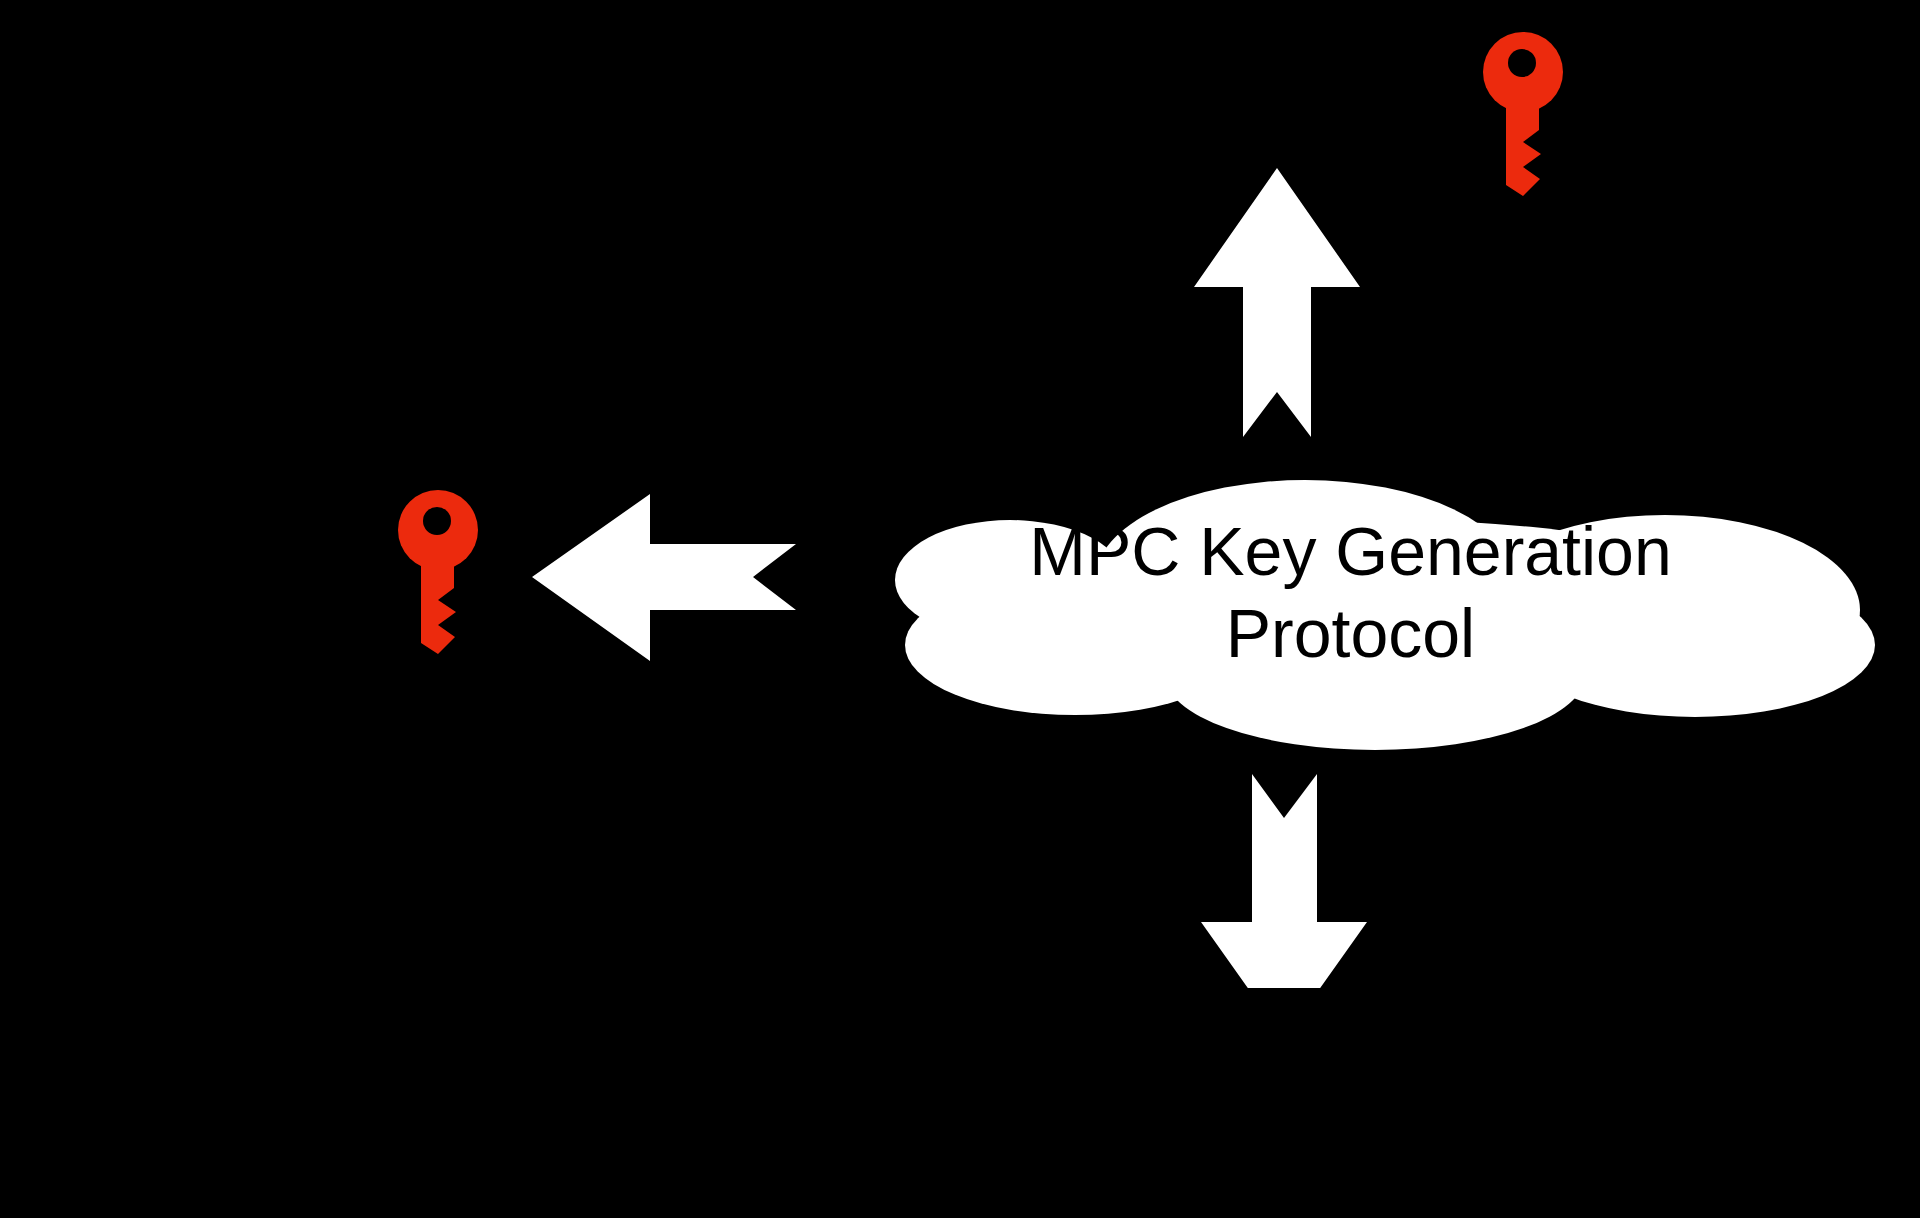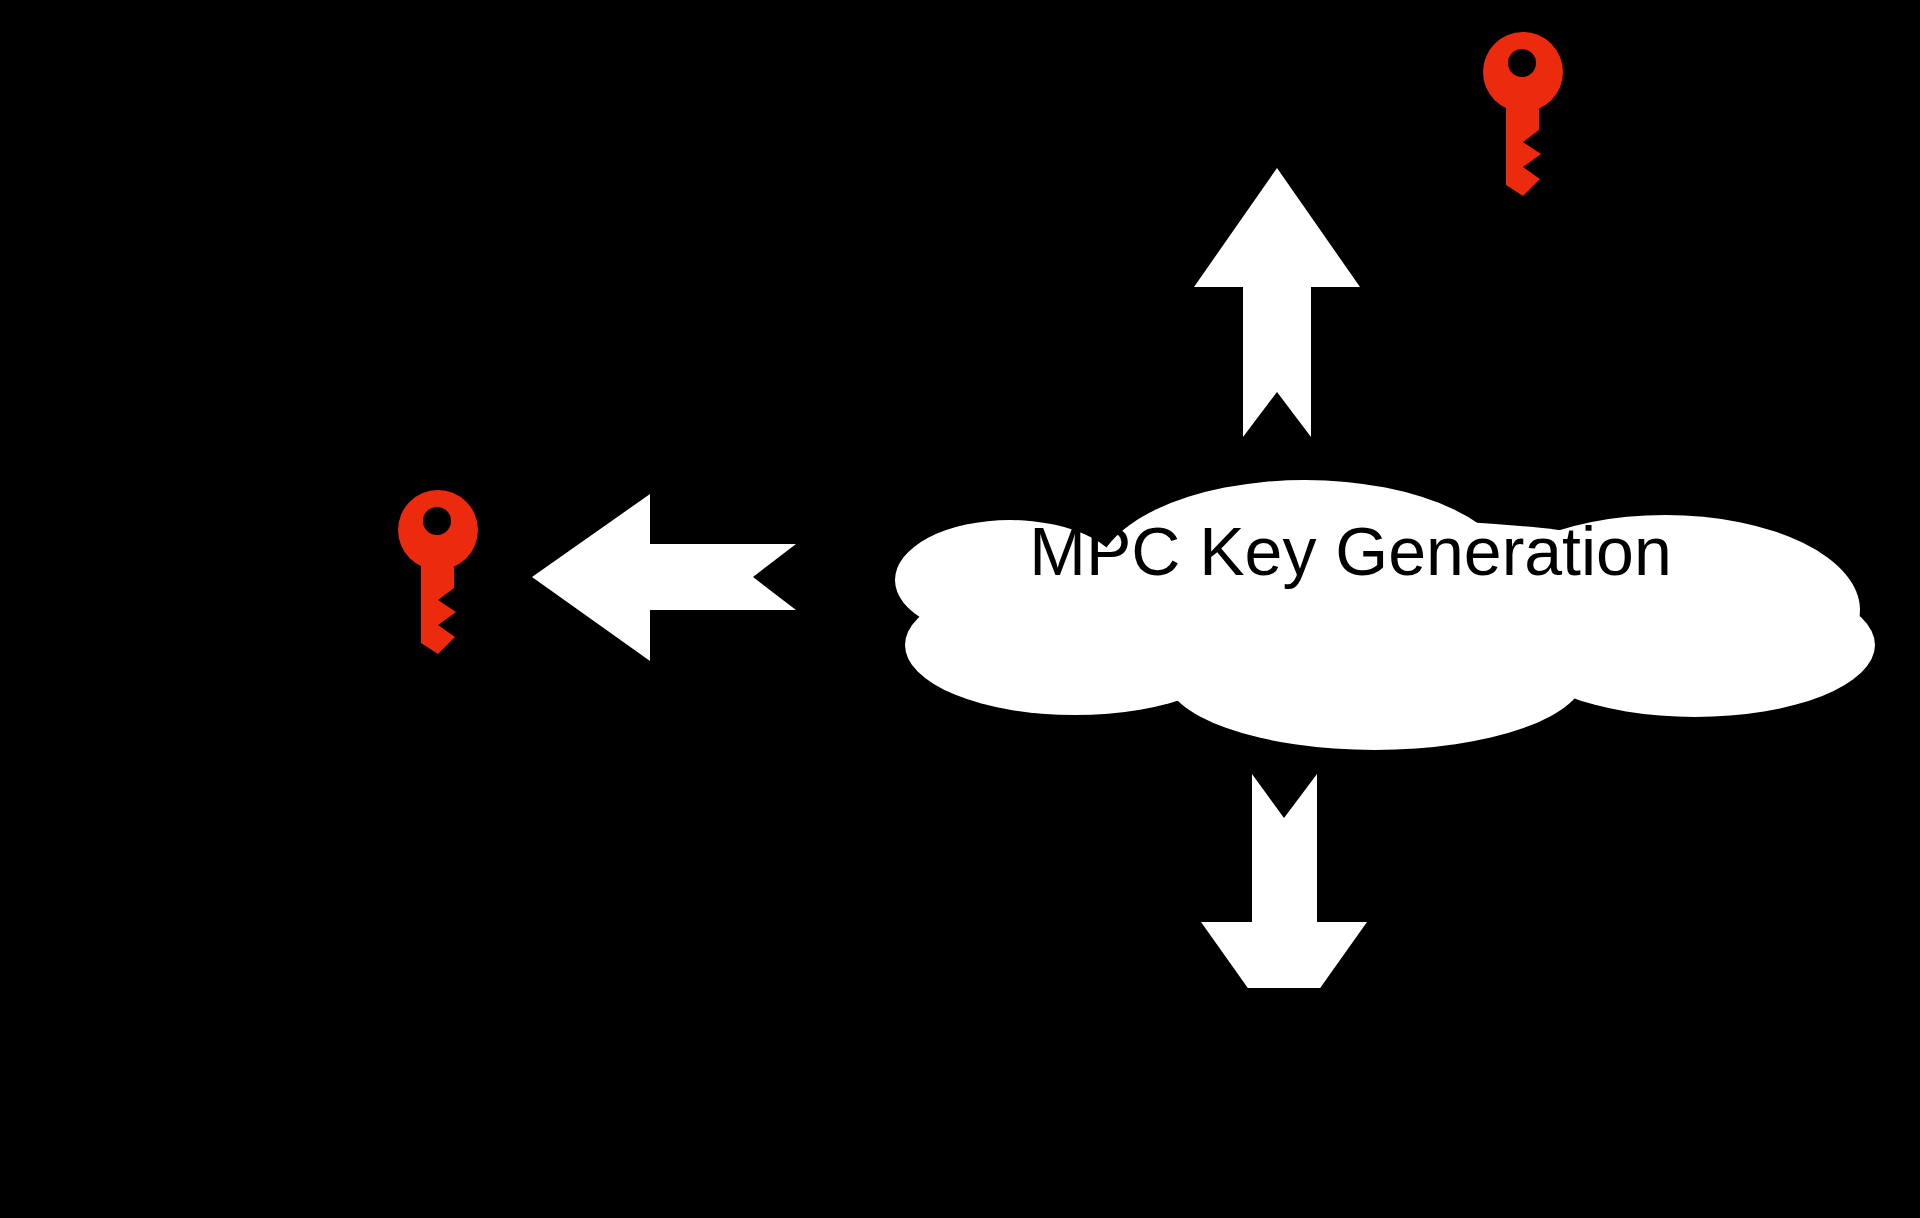--- a/index.html
+++ b/index.html
@@ -54,20 +54,21 @@
       <ellipse cx="115" cy="120" rx="115" ry="60"></ellipse>
       <ellipse cx="180" cy="185" rx="170" ry="70"></ellipse>
       <ellipse cx="480" cy="215" rx="210" ry="75"></ellipse>
       <ellipse cx="800" cy="185" rx="180" ry="72"></ellipse>
       <ellipse cx="490" cy="150" rx="380" ry="90"></ellipse>
     </g>
   </svg>
 
   <div id="cloud-label" class="abs">
     <span>MPC Key Generation</span>
+    <span>Protocol</span>
   </div>
 
   <svg id="arrow-up" class="abs" width="166" height="270" viewBox="0 0 166 270">
     <polygon fill="#ffffff" points="83,0 166,119 117,119 117,269 83,224 49,269 49,119 0,119"></polygon>
   </svg>
 
   <svg id="arrow-left" class="abs" width="264" height="167" viewBox="0 0 264 167">
     <polygon fill="#ffffff" points="0,83 118,0 118,50 264,50 221,83 264,116 118,116 118,167"></polygon>
   </svg>
 

